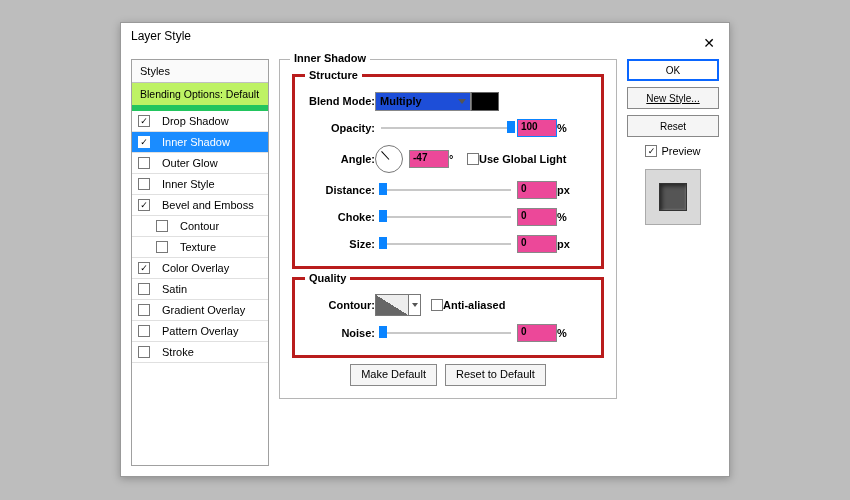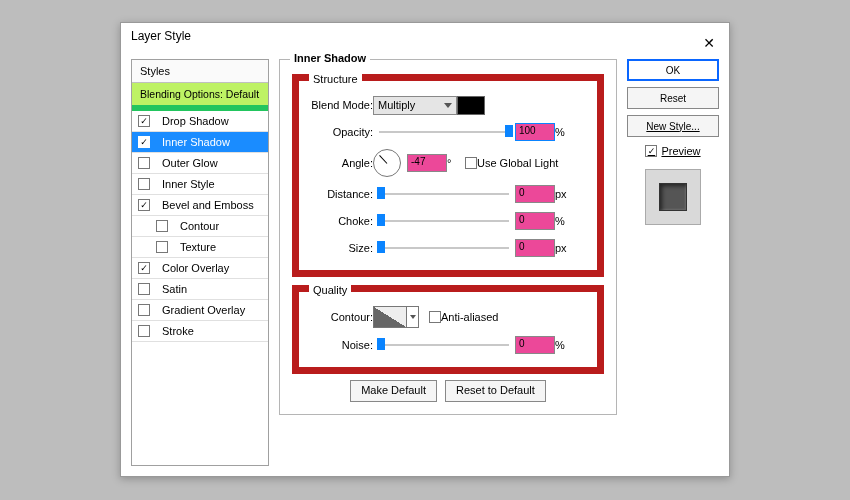--- a/index.html
+++ b/index.html
@@ -107,24 +107,25 @@
   .group-title {
     position: absolute;
     top: -8px;
     left: 10px;
     background: #fff;
     padding: 0 4px;
     font-weight: bold;
     font-size: 11px;
   }
   .subgroup {
-    border: 7px solid #b91c1c;
-    position: relative;
-    padding: 14px 10px 12px 4px;
+    border: 3px solid #b91c1c;
+    position: relative;
+    padding: 14px 10px 12px 10px;
     margin-bottom: 8px;
+    font-weight: bold;
   }
   .subgroup-title {
     position: absolute;
     top: -8px;
     left: 10px;
     background: #fff;
     padding: 0 4px;
     font-size: 11px;
   }
   .row {
@@ -134,23 +135,23 @@
     min-height: 20px;
   }
   .label {
     width: 70px;
     text-align: right;
     font-size: 11px;
   }
   .select {
     border: 1px solid #888;
     height: 19px;
-    width: 84px;
+    width: 96px;
     padding: 1px 4px;
-    background: #e5e5e5;
+    background: #1d4ed8;
     display: flex;
     align-items: center;
     justify-content: space-between;
     position: relative;
   }
   .select::after {
     content:"";
     border-left: 4px solid transparent;
     border-right: 4px solid transparent;
     border-top: 5px solid #555;
@@ -249,21 +250,20 @@
     cursor:pointer;
     font-size:10px;
   }
   .side-btn.primary {
     border: 2px solid #0a66ff;
     background: #fff;
   }
   .preview-row {
     display:flex;align-items:center;gap:4px;justify-content:center;
     margin: 2px 0;
-    text-decoration: underline;
   }
   .preview-box {
     width: 56px;
     height: 56px;
     background: #d9d9d9;
     border: 1px solid #aaa;
     margin: 4px auto 0;
     display:flex;align-items:center;justify-content:center;
   }
   .preview-inner {
@@ -323,20 +323,24 @@
           <div class="style-item">
             <span class="chk"></span>
             <span>Satin</span>
           </div>
           <div class="style-item">
             <span class="chk"></span>
             <span>Gradient Overlay</span>
           </div>
           <div class="style-item">
             <span class="chk"></span>
+            <span>Pattern Overlay</span>
+          </div>
+          <div class="style-item">
+            <span class="chk"></span>
             <span>Stroke</span>
           </div>
         </div>
     </div>
 
     <div class="center">
       <div class="group">
         <div class="group-title">Inner Shadow</div>
 
         <div class="subgroup">
@@ -423,24 +427,24 @@
         <div class="btn-row">
           <div class="btn">Make Default</div>
           <div class="btn">Reset to Default</div>
         </div>
 
       </div>
     </div>
 
     <div class="right">
       <div class="side-btn primary">OK</div>
-      <div class="side-btn">Reset</div>
       <div class="side-btn">
           <span style="text-decoration:underline">New Style...</span>
         </div>
+      <div class="side-btn">Reset</div>
       <div class="preview-row">
         <span class="chk on"></span>
         <span>Preview</span>
       </div>
       <div class="preview-box">
         <div class="preview-inner"></div>
       </div>
     </div>
   </div>
 </div>

